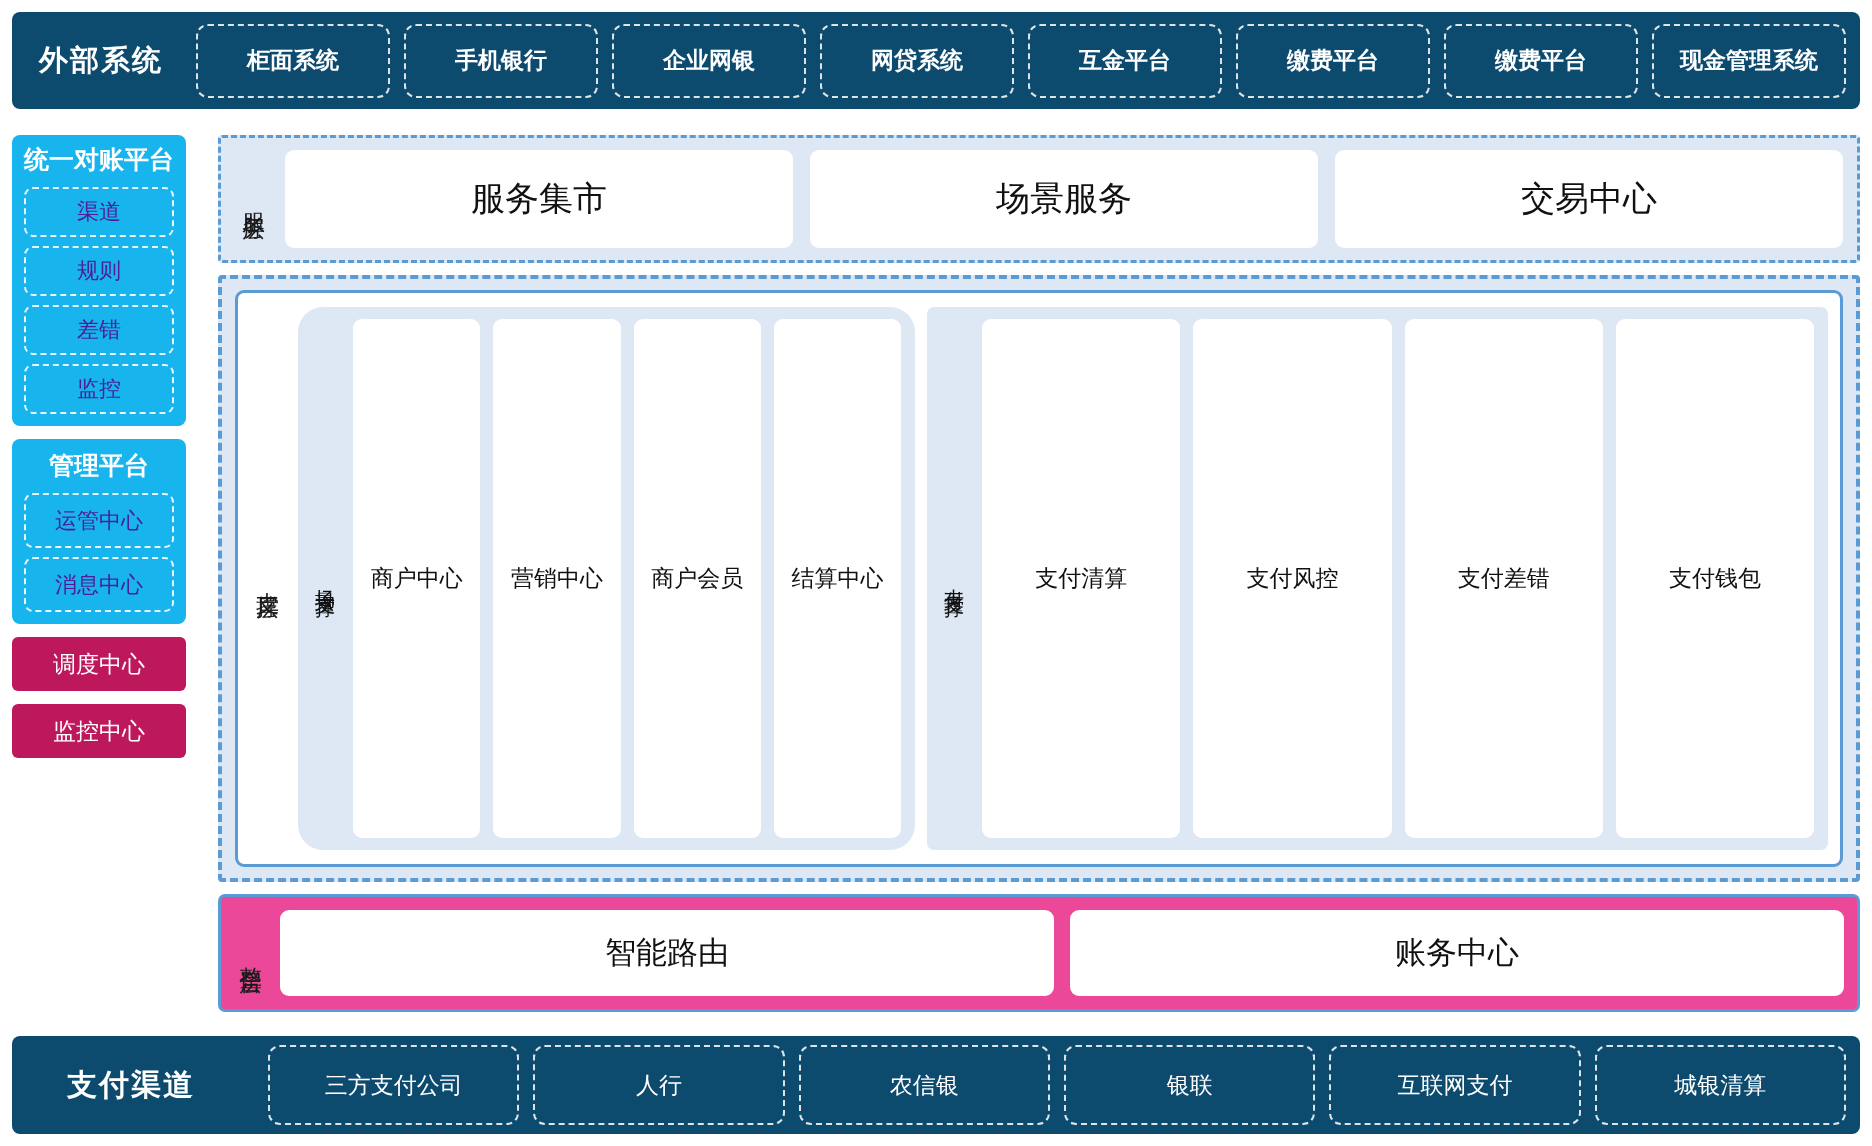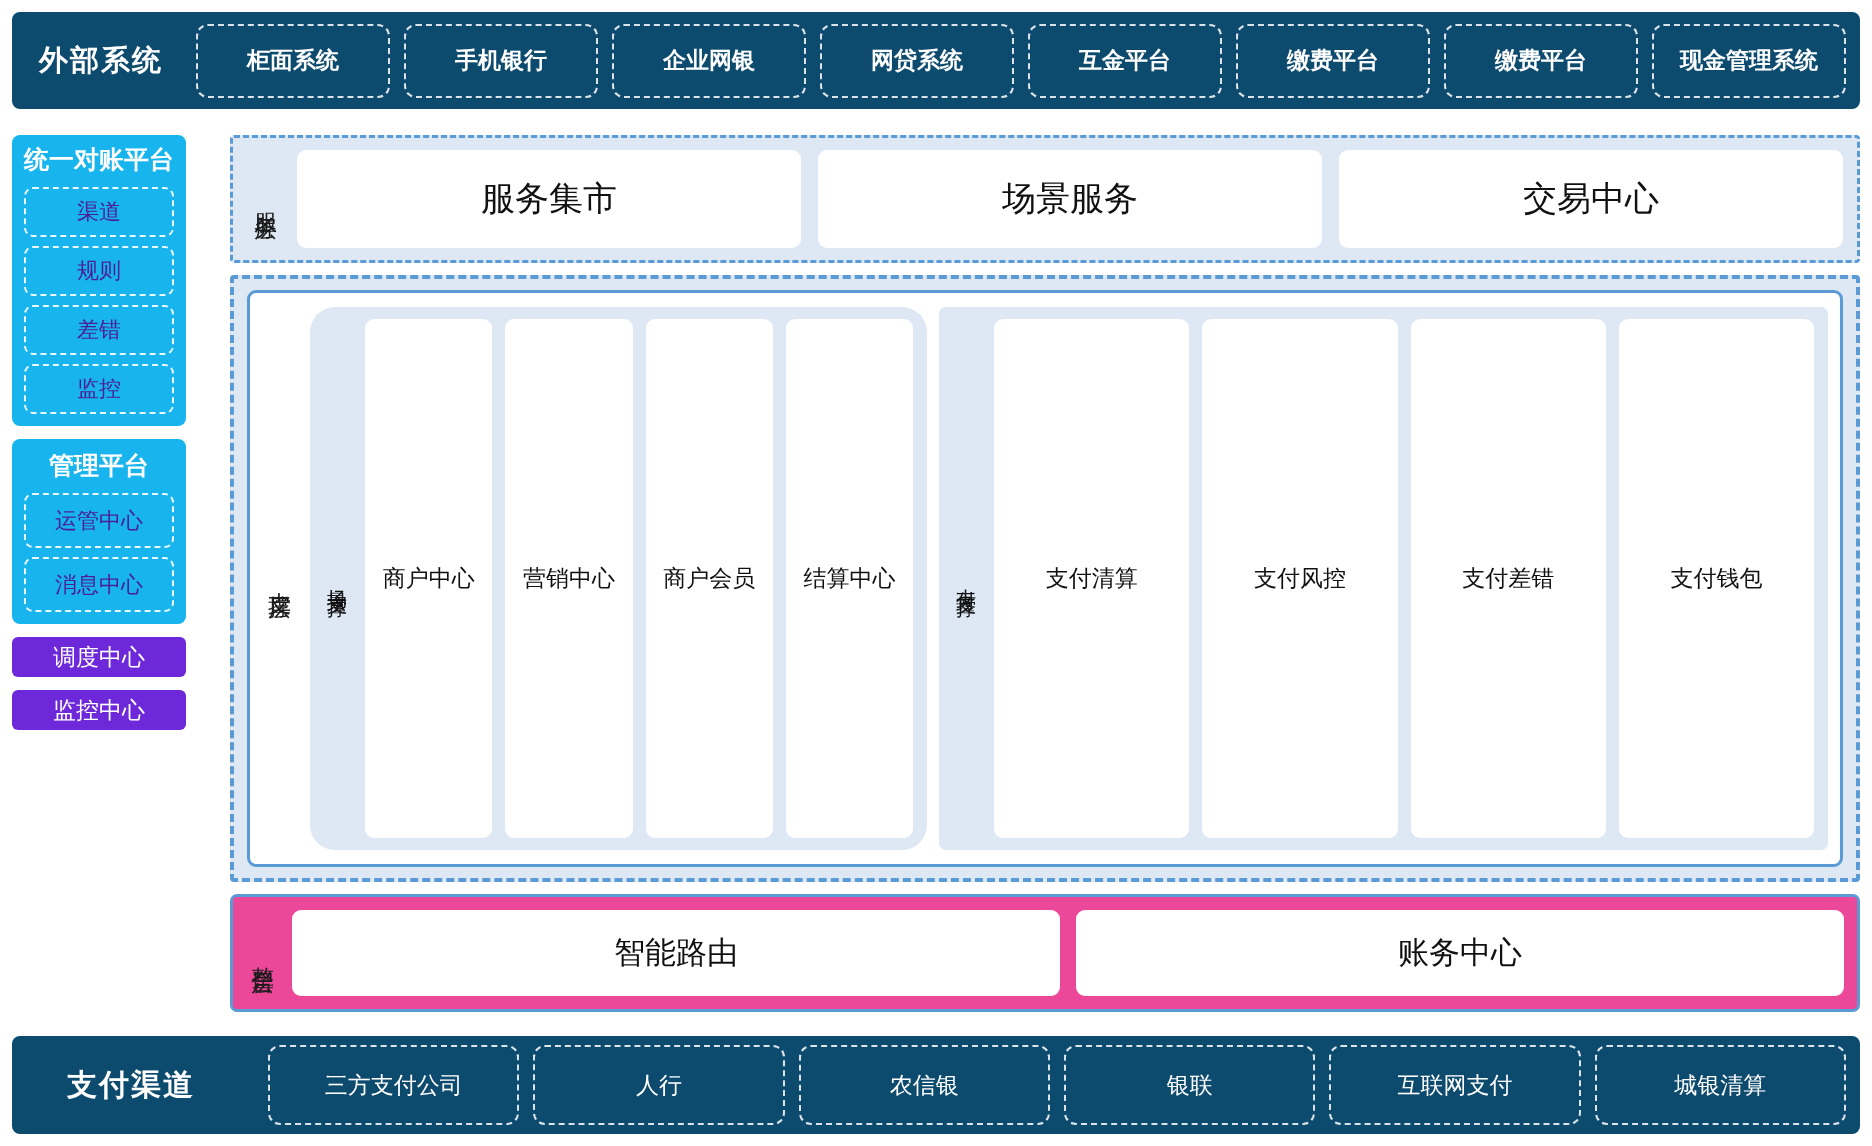--- a/index.html
+++ b/index.html
@@ -63,21 +63,21 @@
   #external-systems-bar .dash-chip { height: 74px; }
 
   #payment-channels-bar { height: 98px; margin-top: 24px; }
   #payment-channels-bar .bar-title { width: 210px; margin-right: 18px; font-size: 30px; }
   #payment-channels-bar .dash-chip { height: 80px; font-weight: normal; font-size: 23px; }
 
   
   #middle {
     flex: 1 1 auto;
     display: flex;
-    gap: 24px;
+    gap: 12px;
     min-height: 0;
     justify-content: flex-end;
   }
 
   
   #left-rail {
     flex: 0 0 163px;
     display: flex;
     flex-direction: column;
     gap: 13px;
@@ -108,29 +108,29 @@
     align-items: center;
     justify-content: center;
     white-space: nowrap;
   }
   #reconciliation-panel .rail-chip { height: 50px; }
   #management-panel .rail-chip { height: 55px; }
   #reconciliation-panel { padding-top: 8px; }
   #management-panel { padding-top: 10px; }
 
   .rail-solid {
-    background: #6d28d9;
+    background: #be185d;
     border-radius: 6px;
     color: #ffffff;
     font-size: 23px;
     display: flex;
     align-items: center;
     justify-content: center;
     white-space: nowrap;
-    height: 40px;
+    height: 54px;
     flex: 0 0 auto;
   }
 
   
   #right-col {
     flex: 1 1 auto;
     display: flex;
     flex-direction: column;
     gap: 12px;
     min-width: 0;

